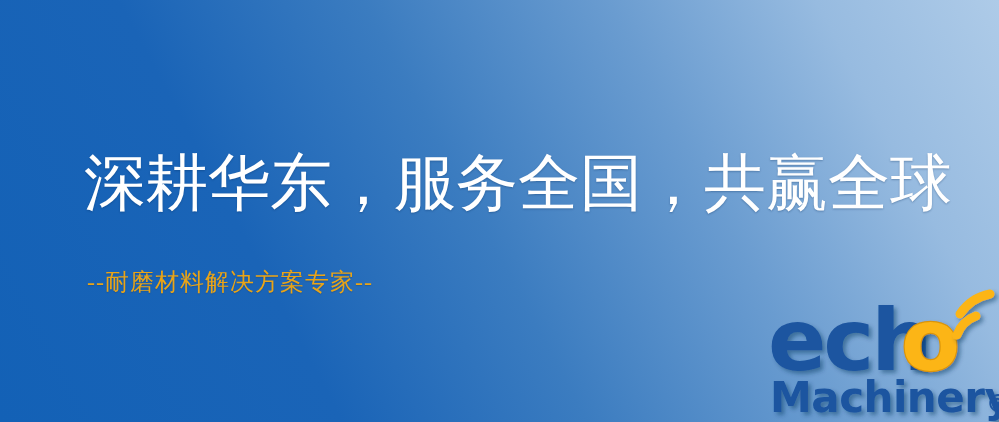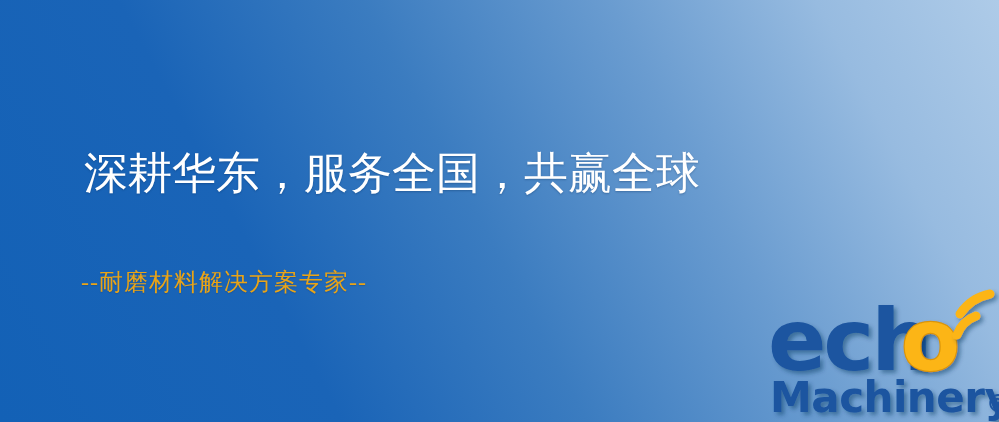--- a/index.html
+++ b/index.html
@@ -18,32 +18,32 @@
     font-family: "Liberation Sans", sans-serif;
   }
 
   
   #headline {
     position: absolute;
     left: 84px;
     top: 152px;
     width: 860px;
     color: #ffffff;
-    font-family: Liberation Serif, serif;
-    font-size: 44px;
+    font-family: Liberation Sans, sans-serif;
+    font-size: 62px;
     line-height: 1.0;
     letter-spacing: 0px;
     white-space: nowrap;
     text-shadow: 0 1px 2px rgba(10, 45, 90, 0.33);
   }
 
   
   #subtitle {
     position: absolute;
-    left: 81px;
+    left: 87px;
     top: 266px;
     color: #e9a417;
     font-family: "Liberation Serif", "DejaVu Serif", serif;
     font-size: 24px;
     letter-spacing: 1px;
     white-space: nowrap;
     text-shadow: 0 1px 1px rgba(20, 55, 100, 0.28);
   }
 
   

